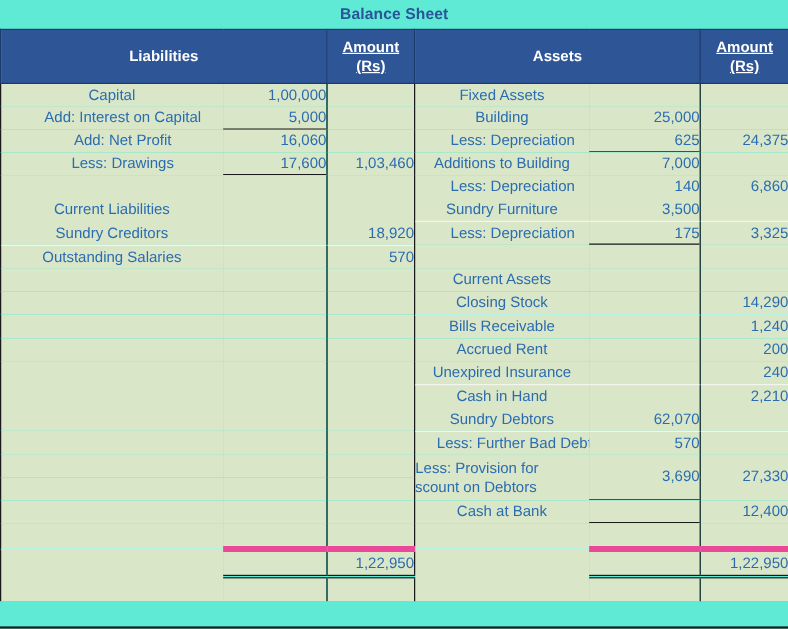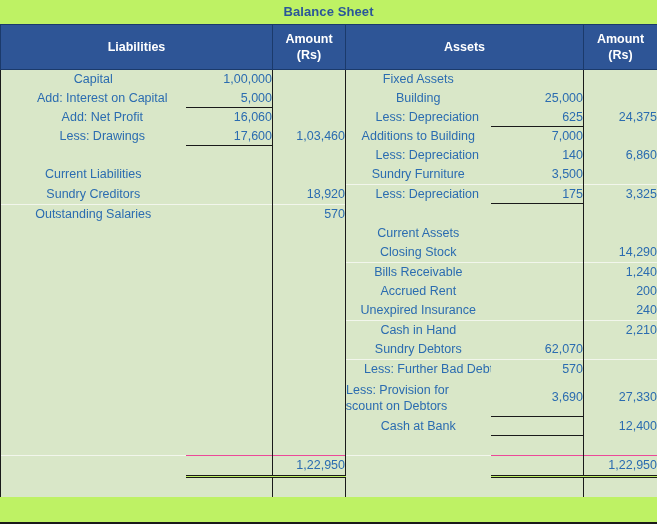--- a/index.html
+++ b/index.html
@@ -10,21 +10,21 @@
     width: 657px;
     height: 524px;
     background: #d9e7c8;
     font-family: "Liberation Sans", sans-serif;
     overflow: hidden;
   }
   .sheet {
     position: relative;
     width: 657px;
     height: 524px;
-    background: #bef264;
+    background: #5eead4;
     box-sizing: border-box;
     border-bottom: 2px solid #1a1a1a;
   }
   
   .title-block {
     width: 100%;
     text-align: center;
     padding-top: 3px;
   }
   .title-line {
@@ -53,21 +53,21 @@
     font-size: 12.5px;
     font-weight: bold;
     text-align: center;
     height: 44px;
     border-left: 1px solid #1b3a6b;
     border-right: 1px solid #1b3a6b;
     border-top: 1px solid #1b3a6b;
     border-bottom: 1px solid #1b3a6b;
     line-height: 16px;
   }
-  thead th.hdr-wrap span { display: block; }
+  thead th.hdr-wrap span { display: block; text-decoration: underline; }
 
   
   tbody td {
     font-size: 12.5px;
     color: #2b6cb0;
     height: 19px;
     line-height: 19px;
     background: #d9e7c8;
     white-space: nowrap;
     overflow: hidden;
@@ -80,21 +80,21 @@
   .lbl.ind  { padding-left: 18px; }
   .num      { text-align: right; padding-right: 6px; }
 
   
   .sep-top  { border-top: 1px solid #f2f6ec; }
 
   
   .ul-bot   { box-shadow: inset 0 -1px 0 0 #1a1a1a; }
 
   
-  .total-top { border-top: 1px solid #ec4899; }
+  .total-top { border-top: 5px solid #ec4899; }
   .total-bot { border-bottom: 3px double #1a1a1a; }
 
   .wrap2 {
     white-space: normal;
     line-height: 16px;
     padding-left: 18px;
     text-align: left;
   }
 </style>
 </head>

